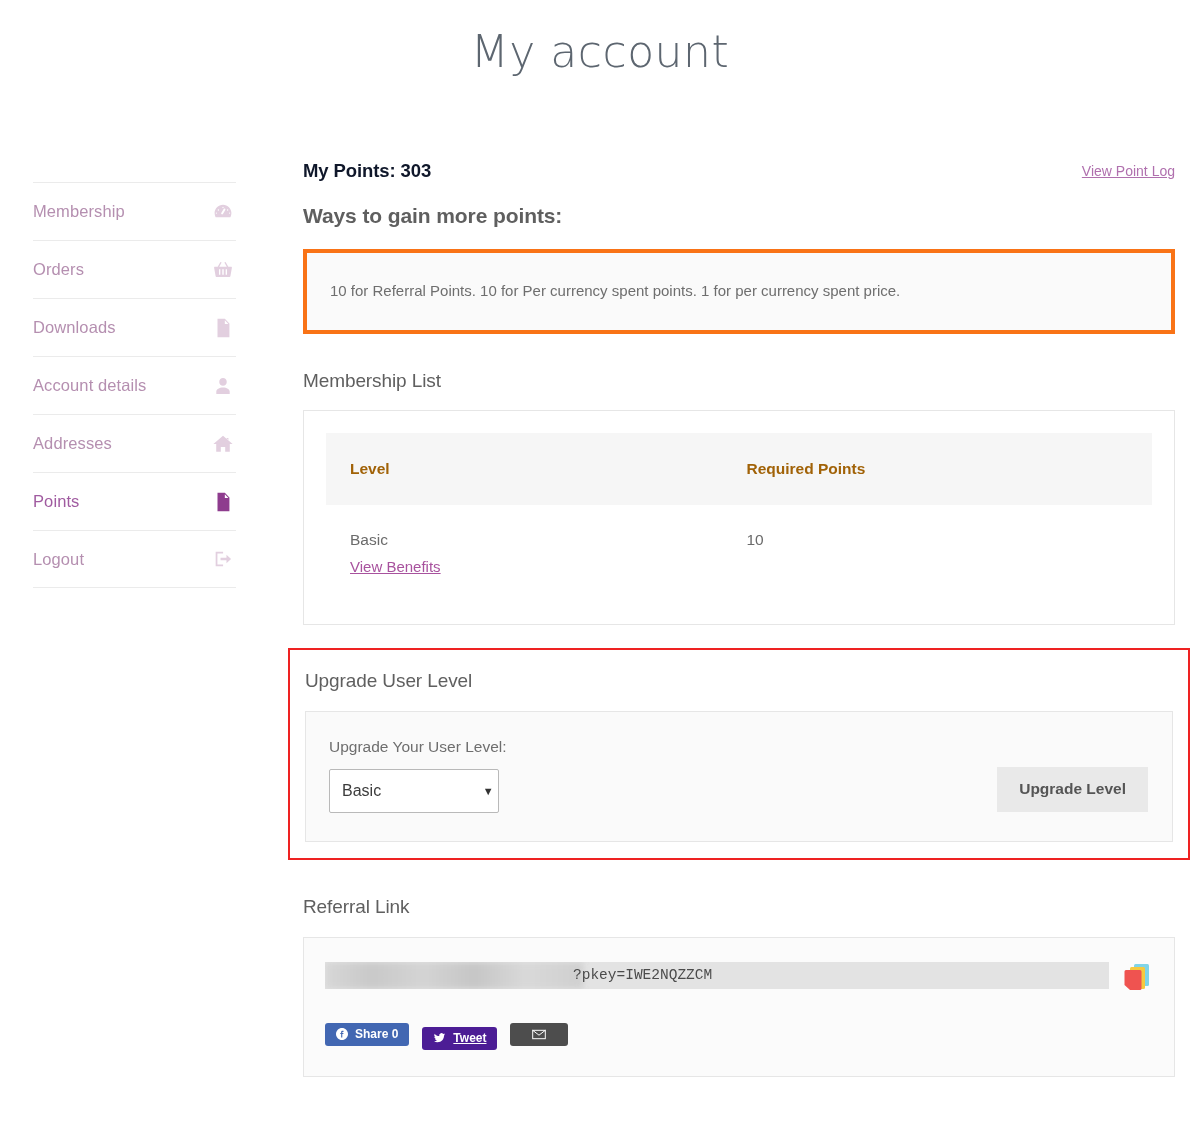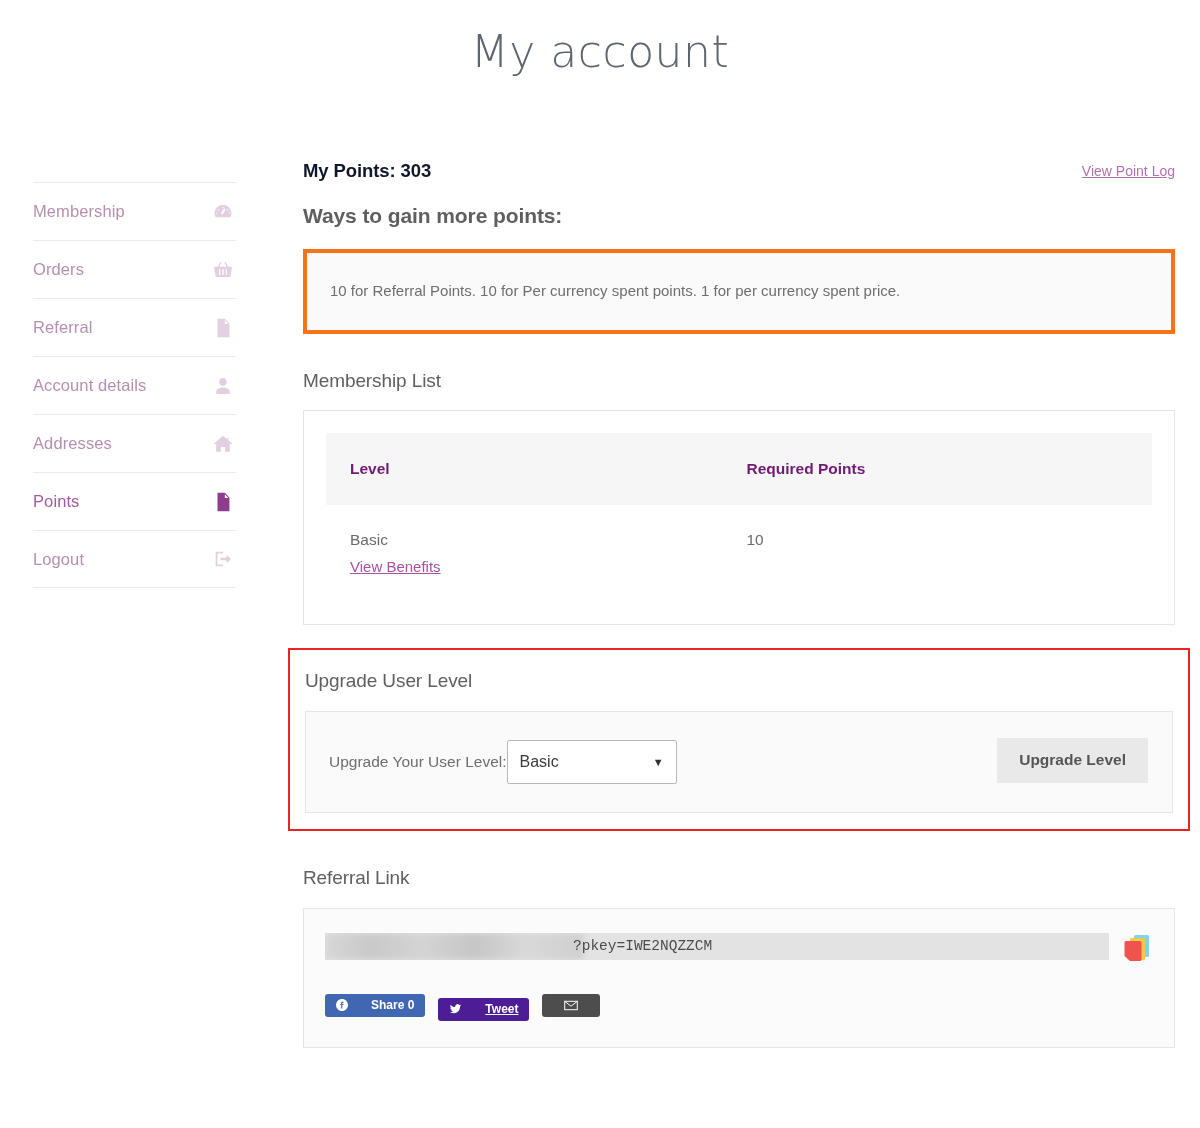--- a/index.html
+++ b/index.html
@@ -141,21 +141,21 @@
   }
   table.membership {
     width: 100%;
     border-collapse: collapse;
   }
   table.membership thead th {
     background: #f6f6f6;
     text-align: left;
     font-size: 15.5px;
     font-weight: bold;
-    color: #701a75;
+    color: #a16207;
     padding: 27px 0 27px 24px;
   }
   table.membership thead th:first-child { width: 48%; }
   table.membership tbody td {
     padding: 26px 0 26px 24px;
     font-size: 15.5px;
     color: #6b6b6b;
     vertical-align: top;
   }
   .benefits-link {
@@ -181,21 +181,21 @@
   
   .upgrade-panel {
     margin-top: 19px;
     border: 1px solid #e6e6e6;
     background: #fafafa;
     padding: 26px 23px 28px 23px;
     display: flex;
     align-items: flex-end;
     justify-content: space-between;
   }
-  .upgrade-left { display: flex; flex-direction: row; align-items: flex-end; }
+  .upgrade-left { display: flex; flex-direction: column; }
   .upgrade-label {
     font-size: 15.5px;
     color: #6e6e6e;
     margin-bottom: 13px;
   }
   .level-select {
     -webkit-appearance: none;
     -moz-appearance: none;
     appearance: none;
     width: 170px;
@@ -282,21 +282,21 @@
 
   .share-row {
     display: flex;
     align-items: center;
     gap: 13px;
     margin-top: 23px;
   }
   .btn-share {
     display: inline-flex;
     align-items: center;
-    gap: 23px;
+    gap: 7px;
     border: none;
     border-radius: 3px;
     height: 23px;
     padding: 0 11px;
     font-family: "Liberation Sans", sans-serif;
     font-size: 12px;
     font-weight: bold;
     color: #ffffff;
     cursor: pointer;
     line-height: 1;
@@ -329,21 +329,21 @@
     <a class="nav-item">
       <span class="nav-label">Orders</span>
       <span class="nav-icon">
         <svg viewBox="0 0 24 24">
             <path d="M9.2 3.2l-3 5.3H3.2c-.6 0-1 .5-.9 1.1l1.6 9c.1.6.7 1.1 1.3 1.1h13.6c.6 0 1.2-.5 1.3-1.1l1.6-9c.1-.6-.3-1.1-.9-1.1h-3l-3-5.3-1.3.7 2.6 4.6H7.9l2.6-4.6-1.3-.7zM7.6 11.2h1.5v6.1H7.6v-6.1zm3.6 0h1.6v6.1h-1.6v-6.1zm3.7 0h1.5v6.1h-1.5v-6.1z"></path>
           </svg>
       </span>
     </a>
 
     <a class="nav-item">
-      <span class="nav-label">Referral</span>
+      <span class="nav-label">Downloads</span>
       <span class="nav-icon">
         <svg viewBox="0 0 24 24">
             <path d="M6 2h8l5 5v15H6V2zm8 1.6V7.5h3.9L14 3.6zM8 5.4h1.6v1.4H8V5.4zm0 2.8h1.6v1.4H8V8.2zm0 2.8h1.6v1.4H8V11zm0 2.8h1.6v4.7H8v-4.7z"></path>
           </svg>
       </span>
     </a>
 
     <a class="nav-item">
       <span class="nav-label">Account details</span>
       <span class="nav-icon">

